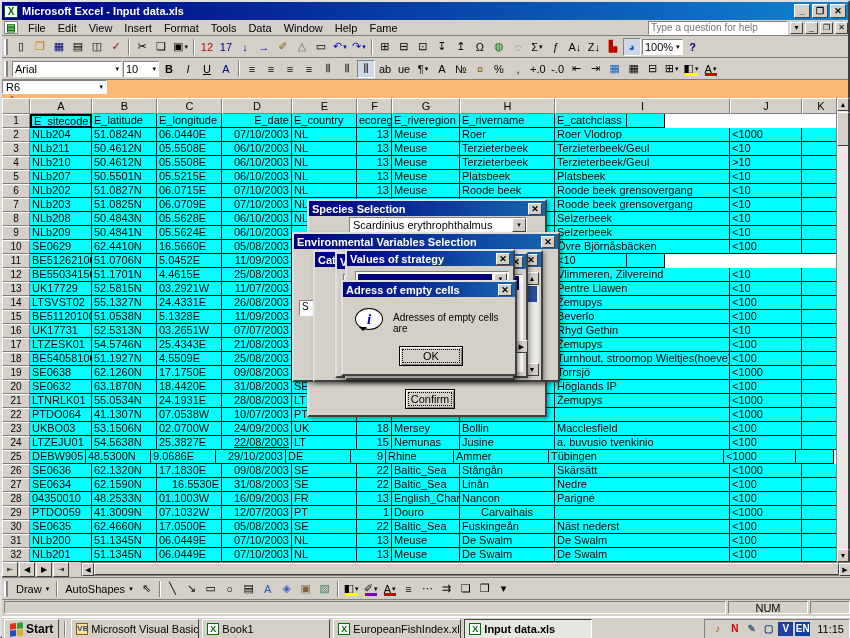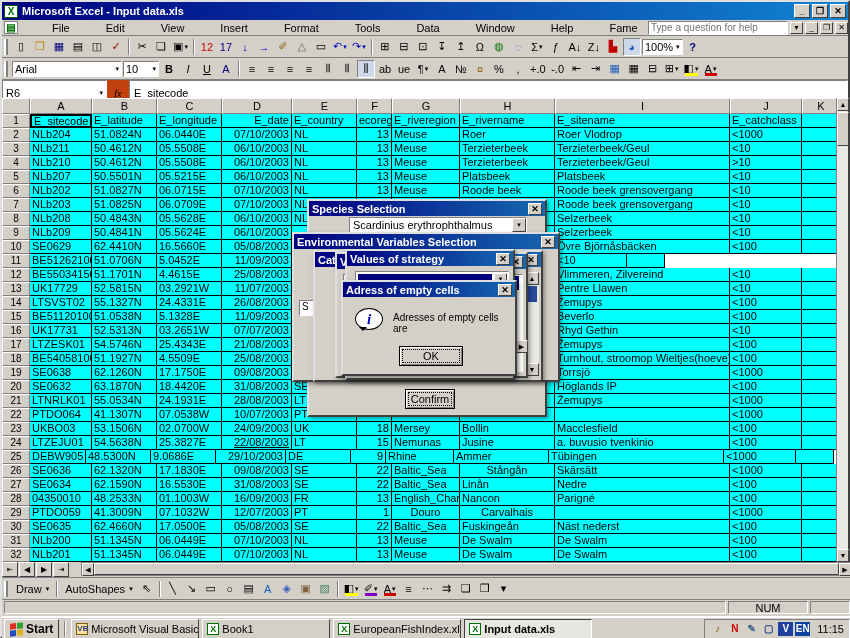--- a/index.html
+++ b/index.html
@@ -6,36 +6,36 @@
     font-family:"Liberation Sans",sans-serif;background:#d4d0c8;font-size:11px;color:#000;}
   *{box-sizing:border-box;}
   #window{position:relative;width:850px;height:638px;background:#d4d0c8;border:2px solid;border-color:#dfdfdf #404040 #404040 #dfdfdf;}
   
   .titlebar{height:18px;background:linear-gradient(90deg,#000080,#1084d0);display:flex;align-items:center;padding:0 2px;color:#fff;font-weight:bold;}
   .app-ico{width:14px;height:13px;background:#fff;border:1px solid #006000;color:#007000;font-weight:bold;font-size:10px;line-height:11px;text-align:center;margin-right:4px;}
   .wbtns{margin-left:auto;display:flex;gap:2px;}
   .wbtn{width:16px;height:14px;background:#d4d0c8;border:1px solid;border-color:#fff #404040 #404040 #fff;font-size:9px;line-height:12px;text-align:center;color:#000;font-weight:bold;}
   
   .menubar{height:16px;display:flex;align-items:center;border-bottom:1px solid #808080;padding-left:2px;}
-  .menu-item{padding:1px 6px;margin-left:24px;}
+  .menu-item{padding:1px 6px;}
   .helpbox{margin-left:auto;display:flex;align-items:center;gap:2px;}
   .helpbox input{width:140px;height:14px;border:1px solid;border-color:#808080 #fff #fff #808080;font-size:10px;padding:0 2px;font-family:"Liberation Sans",sans-serif;}
   .mini{width:13px;height:12px;font-size:8px;line-height:10px;text-align:center;background:#d4d0c8;border:1px solid;border-color:#fff #404040 #404040 #fff;}
   
   .toolbar{height:22px;display:flex;align-items:center;gap:1px;padding:1px 2px;border-bottom:1px solid #808080;}
   .grip{width:3px;height:16px;border-left:2px solid #fff;border-right:2px solid #808080;margin-right:3px;}
   .tbi{min-width:18px;height:18px;padding:0 1px;display:inline-flex;align-items:center;justify-content:center;font-size:11px;position:relative;border:1px solid transparent;}
   .tbi.pressed{border-color:#808080 #fff #fff #808080;background:#cfd8e8;}
   .tsep{width:2px;height:16px;border-left:1px solid #808080;border-right:1px solid #fff;margin:0 2px;}
   .dd{font-size:7px;margin-left:1px;}
   .cbar{position:absolute;left:2px;right:2px;bottom:1px;height:3px;}
   .tcombo{display:flex;align-items:center;background:#fff;border:1px solid;border-color:#808080 #fff #fff #808080;height:16px;padding:0 2px;gap:2px;}
   .tbtn{display:flex;align-items:center;gap:3px;padding:0 4px;height:18px;}
   
-  .formulabar{height:26px;display:flex;align-items:stretch;border-bottom:1px solid #808080;background:#c2410c;}
+  .formulabar{height:26px;display:flex;align-items:stretch;border-bottom:1px solid #808080;background:#fdba74;flex-direction:column;}
   .namebox{width:105px;background:#fff;border:1px solid;border-color:#808080 #fff #fff #808080;display:flex;align-items:center;padding:0 3px;}
   .namebox .dd{margin-left:auto;}
   .fxlbl{width:22px;display:flex;align-items:center;justify-content:center;font-style:italic;font-family:"Liberation Serif",serif;}
   .fcontent{flex:1;background:#fff;border:1px solid;border-color:#808080 #fff #fff #808080;display:flex;align-items:center;padding:0 4px;}
   
   #grid{position:absolute;top:96px;left:0;width:838px;height:464px;background:#fff;overflow:hidden;}
   .ghead{display:flex;height:16px;}
   .corner{width:28px;background:#d4d0c8;border:1px solid;border-color:#fff #808080 #808080 #fff;}
   .chead{background:#d4d0c8;border:1px solid;border-color:#fff #808080 #808080 #fff;text-align:center;line-height:14px;}
   .grow{display:flex;height:14px;}
@@ -245,21 +245,20 @@
         <div class="grow">
           <div class="rh">1</div>
           <div class="cell sel" style="width: 62px;">E_sitecode</div>
           <div class="cell" style="width: 65px;">E_latitude</div>
           <div class="cell" style="width: 65px;">E_longitude</div>
           <div class="cell ar" style="width: 70px;">E_date</div>
           <div class="cell" style="width: 65px;">E_country</div>
           <div class="cell ar" style="width: 35px;">ecoreg</div>
           <div class="cell" style="width: 68px;">E_riveregion</div>
           <div class="cell" style="width: 95px;">E_rivername</div>
-          <div class="cell" style="width: 175px;">E_sitename</div>
           <div class="cell" style="width: 72px;">E_catchclass</div>
           <div class="cell" style="width: 38px;"></div>
         </div>
         <div class="grow">
           <div class="rh">2</div>
           <div class="cell" style="width: 62px;">NLb204</div>
           <div class="cell" style="width: 65px;">51.0824N</div>
           <div class="cell" style="width: 65px;">06.0440E</div>
           <div class="cell ar" style="width: 70px;">07/10/2003</div>
           <div class="cell" style="width: 65px;">NL</div>
@@ -593,30 +592,30 @@
         </div>
         <div class="grow">
           <div class="rh">26</div>
           <div class="cell" style="width: 62px;">SE0636</div>
           <div class="cell" style="width: 65px;">62.1320N</div>
           <div class="cell" style="width: 65px;">17.1830E</div>
           <div class="cell ar" style="width: 70px;">09/08/2003</div>
           <div class="cell" style="width: 65px;">SE</div>
           <div class="cell ar" style="width: 35px;">22</div>
           <div class="cell" style="width: 68px;">Baltic_Sea</div>
-          <div class="cell" style="width: 95px; text-align: center;">Stångån</div>
+          <div class="cell" style="width: 95px;">Stångån</div>
           <div class="cell" style="width: 175px;">Skärsätt</div>
           <div class="cell" style="width: 72px;">&lt;1000</div>
           <div class="cell" style="width: 38px;"></div>
         </div>
         <div class="grow">
           <div class="rh">27</div>
           <div class="cell" style="width: 62px;">SE0634</div>
           <div class="cell" style="width: 65px;">62.1590N</div>
-          <div class="cell" style="width: 65px;">16.5530E</div>
+          <div class="cell" style="width: 65px; text-align: right;">16.5530E</div>
           <div class="cell ar" style="width: 70px;">31/08/2003</div>
           <div class="cell" style="width: 65px;">SE</div>
           <div class="cell ar" style="width: 35px;">22</div>
           <div class="cell" style="width: 68px;">Baltic_Sea</div>
           <div class="cell" style="width: 95px;">Linån</div>
           <div class="cell" style="width: 175px;">Nedre</div>
           <div class="cell" style="width: 72px;">&lt;100</div>
           <div class="cell" style="width: 38px;"></div>
         </div>
         <div class="grow">
@@ -634,21 +633,21 @@
           <div class="cell" style="width: 38px;"></div>
         </div>
         <div class="grow">
           <div class="rh">29</div>
           <div class="cell" style="width: 62px;">PTDO059</div>
           <div class="cell" style="width: 65px;">41.3009N</div>
           <div class="cell" style="width: 65px;">07.1032W</div>
           <div class="cell ar" style="width: 70px;">12/07/2003</div>
           <div class="cell" style="width: 65px;">PT</div>
           <div class="cell ar" style="width: 35px;">1</div>
-          <div class="cell" style="width: 68px; text-align: center;">Douro</div>
+          <div class="cell" style="width: 68px;">Douro</div>
           <div class="cell" style="width: 95px; text-align: center;">Carvalhais</div>
           <div class="cell" style="width: 175px;"></div>
           <div class="cell" style="width: 72px;">&lt;1000</div>
           <div class="cell" style="width: 38px;"></div>
         </div>
         <div class="grow">
           <div class="rh">30</div>
           <div class="cell" style="width: 62px;">SE0635</div>
           <div class="cell" style="width: 65px;">62.4660N</div>
           <div class="cell" style="width: 65px;">17.0500E</div>

